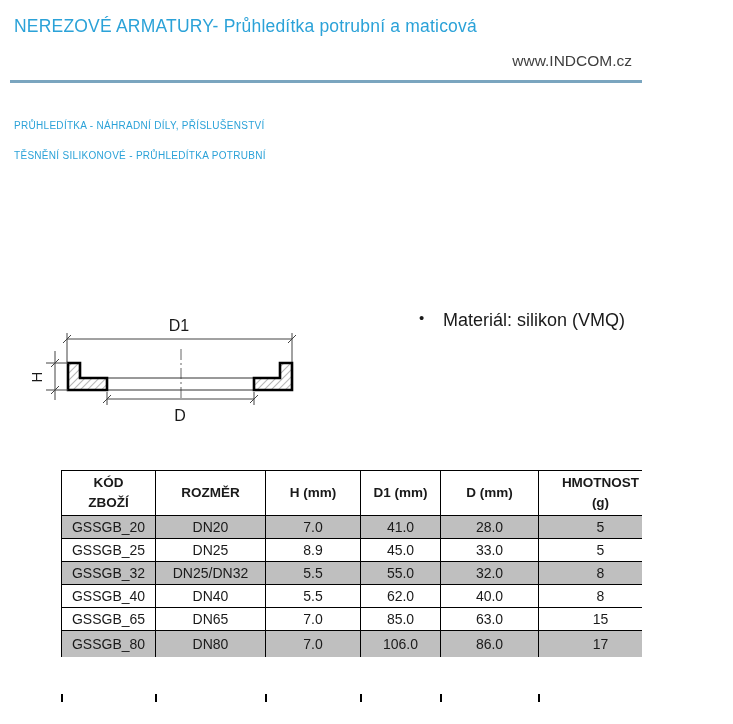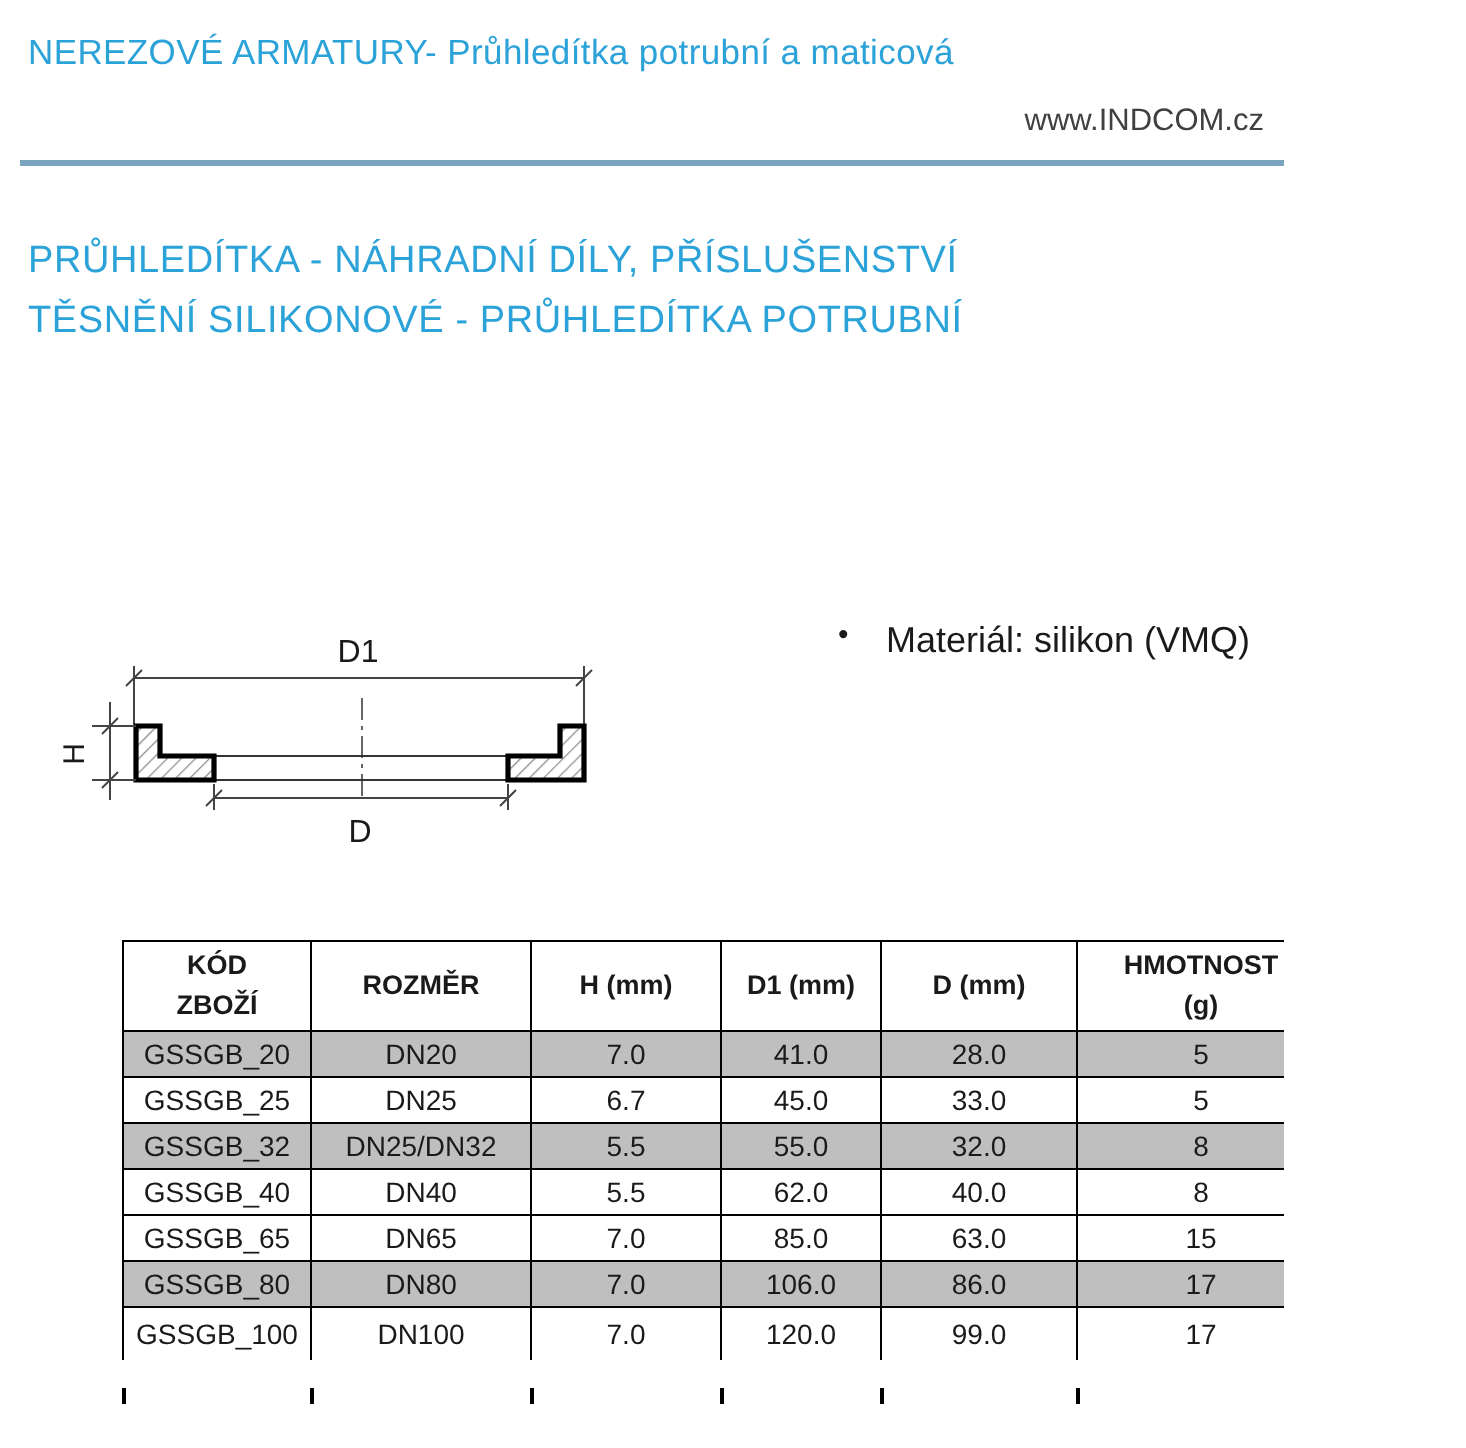--- a/index.html
+++ b/index.html
@@ -10,21 +10,21 @@
   .abs{position:absolute;}
   #doc-title{
     left:14px;top:16px;font-size:17.5px;letter-spacing:.2px;
     color:#2ba2d8;white-space:nowrap;
   }
   #website-link{
     right:10px;top:52px;font-size:15.5px;color:#404040;text-decoration:none;white-space:nowrap;
   }
   #header-rule{left:10px;top:80px;width:713px;height:3px;background:#7aa5bf;}
   .subtitle{
-    left:14px;font-size:19px;color:#2ba2d8;letter-spacing:.3px;white-space:nowrap;
+    left:14px;font-size:10px;color:#2ba2d8;letter-spacing:.3px;white-space:nowrap;
   }
   #subtitle-1{top:120px;}
   #subtitle-2{top:150px;}
   #drawing{left:25px;top:303px;}
   #material-bullet{left:419px;top:309px;font-size:15px;}
   #material-note{left:443px;top:310px;font-size:18px;}
   #spec-table{
     left:61px;top:470px;border-collapse:collapse;table-layout:fixed;width:601px;
     font-size:14px;
   }
@@ -124,21 +124,21 @@
           <td>GSSGB_20</td>
           <td>DN20</td>
           <td>7.0</td>
           <td>41.0</td>
           <td>28.0</td>
           <td>5</td>
         </tr>
         <tr>
           <td>GSSGB_25</td>
           <td>DN25</td>
-          <td>6.7</td>
+          <td>8.9</td>
           <td>45.0</td>
           <td>33.0</td>
           <td>5</td>
         </tr>
         <tr class="gray">
           <td>GSSGB_32</td>
           <td>DN25/DN32</td>
           <td>5.5</td>
           <td>55.0</td>
           <td>32.0</td>
@@ -161,28 +161,20 @@
           <td>15</td>
         </tr>
         <tr class="gray">
           <td>GSSGB_80</td>
           <td>DN80</td>
           <td>7.0</td>
           <td>106.0</td>
           <td>86.0</td>
           <td>17</td>
         </tr>
-        <tr>
-          <td>GSSGB_100</td>
-          <td>DN100</td>
-          <td>7.0</td>
-          <td>120.0</td>
-          <td>99.0</td>
-          <td>17</td>
-        </tr>
       </tbody>
   </table>
 
   <div class="stub" style="left:61px"></div>
   <div class="stub" style="left:155px"></div>
   <div class="stub" style="left:265px"></div>
   <div class="stub" style="left:360px"></div>
   <div class="stub" style="left:440px"></div>
   <div class="stub" style="left:538px"></div>
   <div class="stub" style="left:660px"></div>

